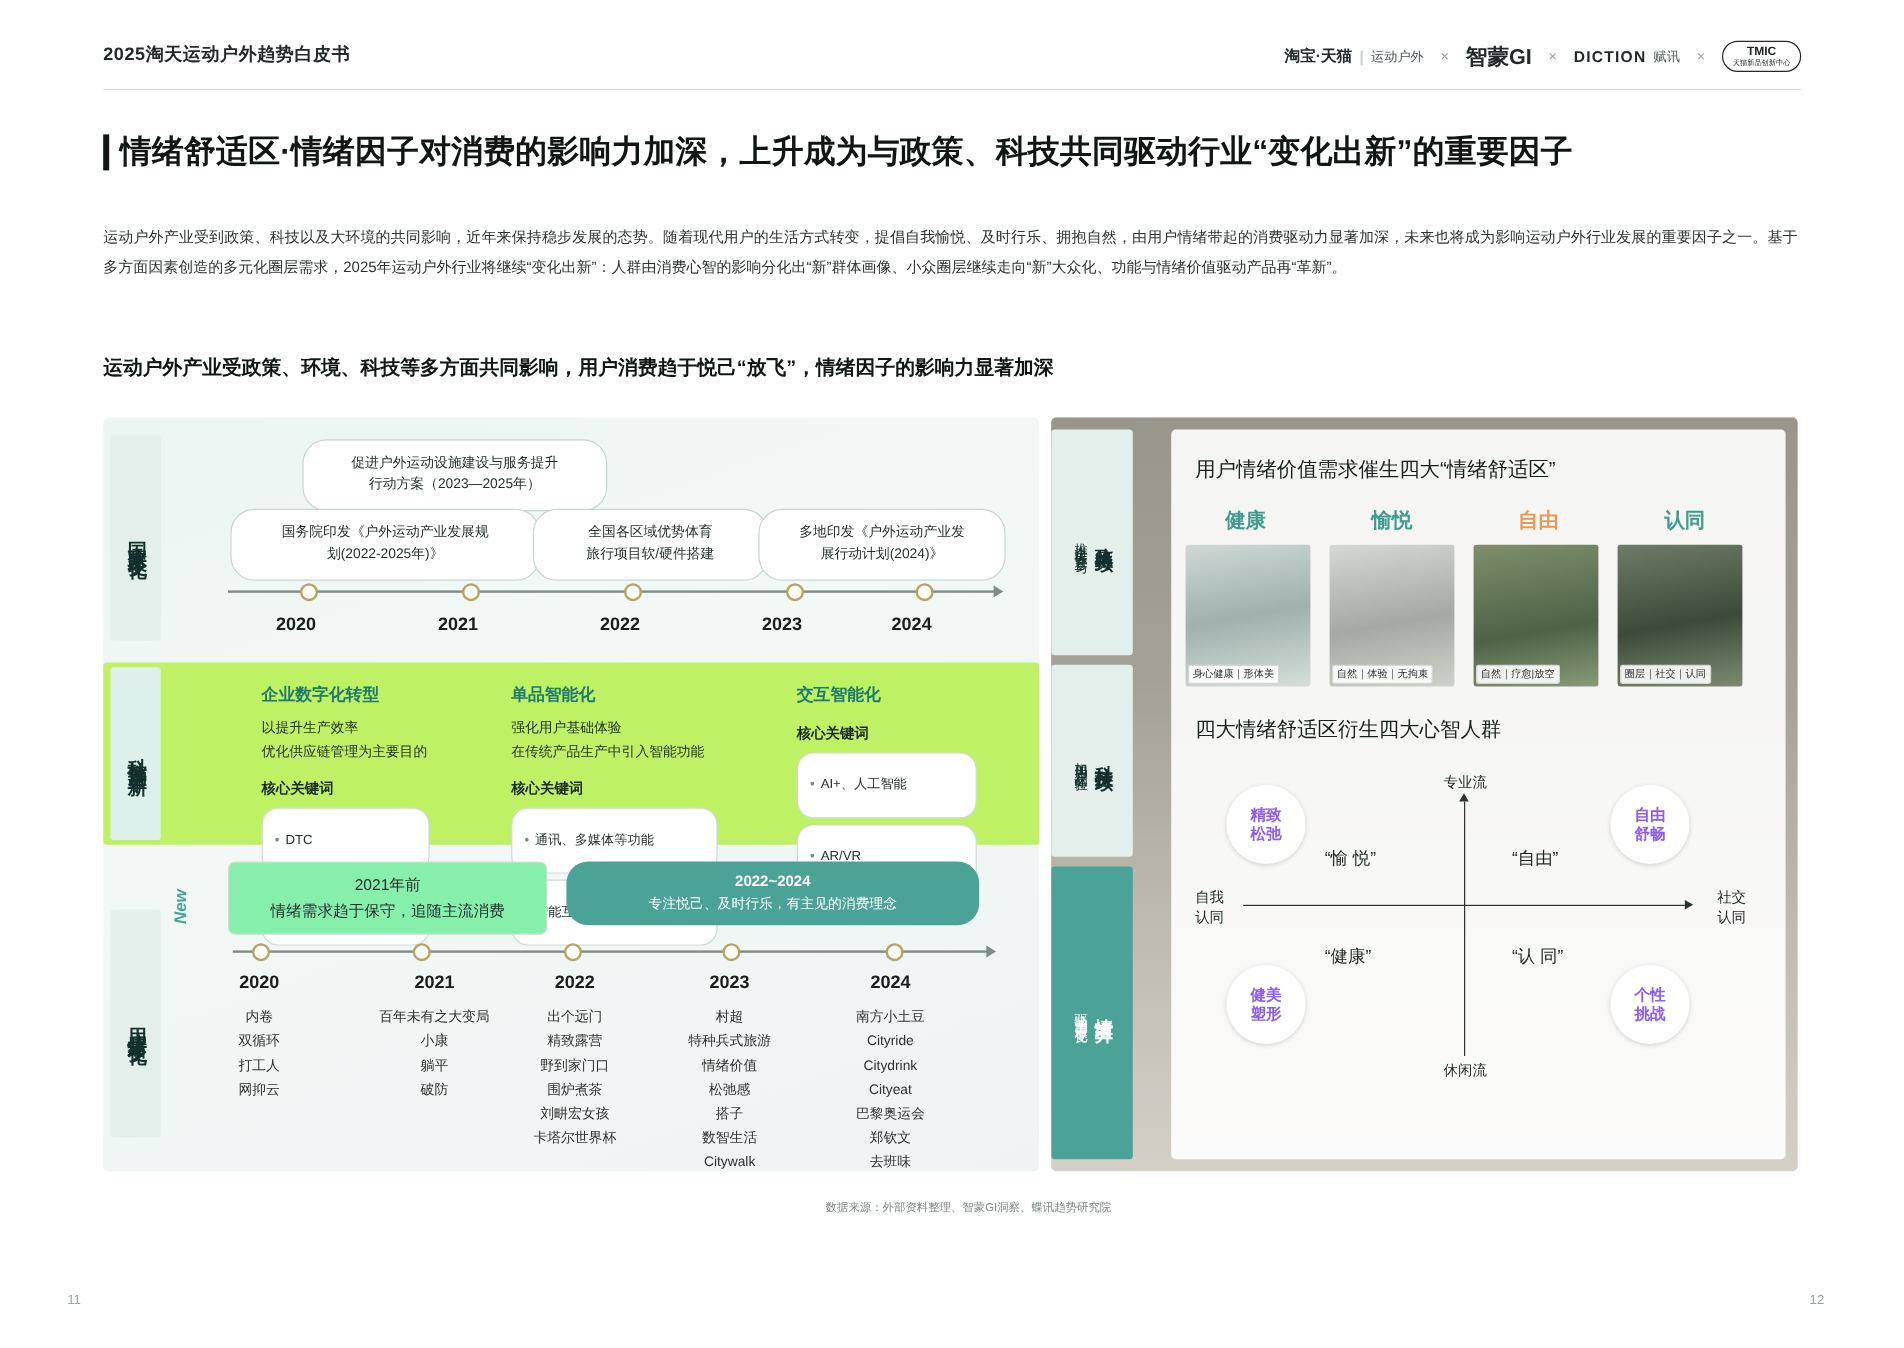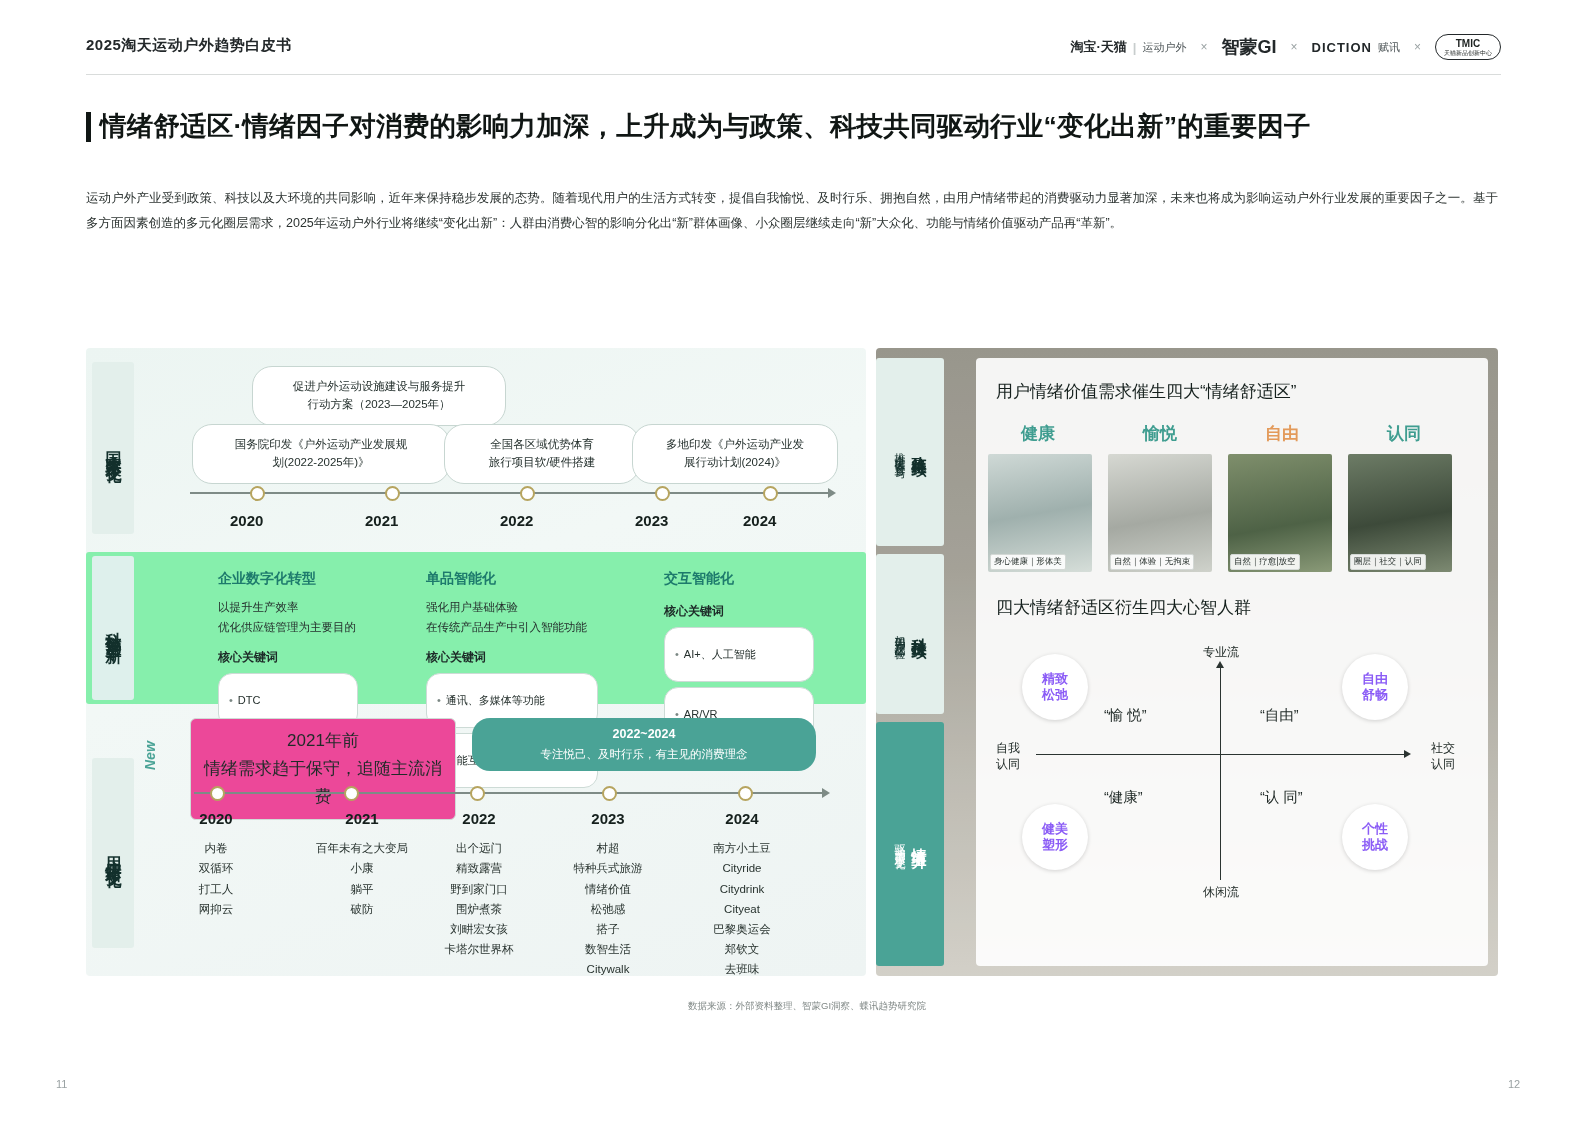--- a/index.html
+++ b/index.html
@@ -32,42 +32,42 @@
 
   .sub-title{position:absolute;top:296px;left:86px;font-size:16.5px;font-weight:700;color:#101614;}
 
   
   .left-panel{position:absolute;left:86px;top:348px;width:780px;height:628px;
     background:linear-gradient(160deg,#ecf5f2 0%,#f2f8f6 40%,#eef4f3 100%);border-radius:4px;}
   .band-label{position:absolute;width:42px;border-radius:3px;display:flex;align-items:center;justify-content:center;
      writing-mode:vertical-rl;text-orientation:upright;font-weight:700;color:#13302c;font-size:16px;letter-spacing:3px;}
 
   .sec1{position:absolute;left:86px;top:348px;width:780px;height:200px;}
-  .sec2{position:absolute;left:86px;top:552px;width:780px;height:152px;background:#86efac;border-radius:3px;}
+  .sec2{position:absolute;left:86px;top:552px;width:780px;height:152px;background:#bef264;border-radius:3px;}
   .sec3{position:absolute;left:86px;top:708px;width:780px;height:268px;}
 
   .lbl1{left:6px;top:14px;height:172px;background:#e3efeb;}
   .lbl2{left:6px;top:4px;height:144px;background:#def0ec;}
   .lbl3{left:6px;top:50px;height:190px;background:#e3efeb;}
 
   .pill{position:absolute;border:1px solid #c7d6d1;background:#fff;border-radius:20px;
     font-size:11.5px;line-height:1.55;color:#1f2b28;text-align:center;display:flex;align-items:center;justify-content:center;padding:6px 10px;}
 
   .tl-line{position:absolute;height:1.5px;background:#7e8b86;}
   .tl-arrow{position:absolute;width:0;height:0;border-left:8px solid #7e8b86;border-top:5px solid transparent;border-bottom:5px solid transparent;}
   .tl-dot{position:absolute;width:11px;height:11px;border-radius:50%;border:2px solid #b6a45f;background:#fff;}
   .tl-year{position:absolute;font-size:15px;font-weight:700;color:#15201d;}
 
   .tcol{position:absolute;font-size:11.5px;color:#25302d;line-height:1.75;}
   .tcol h4{margin:0 0 6px 0;font-size:14px;color:#1d7a6c;font-weight:700;}
   .tcol .kw{font-weight:700;color:#1d2b28;margin-top:10px;margin-bottom:5px;font-size:12px;}
   .kwbox{border:1px solid #cddbd6;background:#fff;border-radius:14px;padding:17px 10px;font-size:11px;margin-bottom:5px;display:inline-block;min-width:118px;}
   .kwbox b{color:#7b8884;font-weight:400;margin-right:5px;}
 
-  .box2021{position:absolute;border:1px solid #cfdcd7;background:#ec4899;border-radius:6px;text-align:center;font-size:17px;line-height:1.65;color:#1f2b28;padding:8px 10px;}
+  .box2021{position:absolute;border:1px solid #cfdcd7;background:#86efac;border-radius:6px;text-align:center;font-size:13px;line-height:1.65;color:#1f2b28;padding:8px 10px;}
   .greenbar{position:absolute;background:#4aa396;color:#fff;border-radius:18px;text-align:center;font-size:11.5px;line-height:1.55;padding:7px 12px;}
   .greenbar b{display:block;font-size:12.5px;font-weight:700;margin-bottom:2px;}
 
   .yr-col{position:absolute;text-align:center;font-size:11.5px;color:#28332f;line-height:1.75;}
   .yr-col .y{font-size:15px;font-weight:700;color:#15201d;margin-bottom:6px;}
   .newtag{position:absolute;font-style:italic;font-size:14px;color:#4aa396;font-weight:700;}
 
   
   .right-panel{position:absolute;left:876px;top:348px;width:622px;height:628px;border-radius:4px;overflow:hidden;
      background:linear-gradient(180deg,#8d8a80 0%,#9a978d 35%,#b9b6ad 70%,#cfccc4 100%);}
@@ -129,20 +129,21 @@
     </div>
   </div>
   <div class="hdr-rule"></div>
 
   <div class="title-bar"></div>
   <div class="main-title">
     <span class="t">情绪舒适区·情绪因子对消费的影响力加深，上升成为与政策、科技共同驱动行业“变化出新”的重要因子</span>
   </div>
 
   <div class="intro">运动户外产业受到政策、科技以及大环境的共同影响，近年来保持稳步发展的态势。随着现代用户的生活方式转变，提倡自我愉悦、及时行乐、拥抱自然，由用户情绪带起的消费驱动力显著加深，未来也将成为影响运动户外行业发展的重要因子之一。基于多方面因素创造的多元化圈层需求，2025年运动户外行业将继续“变化出新”：人群由消费心智的影响分化出“新”群体画像、小众圈层继续走向“新”大众化、功能与情绪价值驱动产品再“革新”。</div>
+  <div class="sub-title">运动户外产业受政策、环境、科技等多方面共同影响，用户消费趋于悦己“放飞”，情绪因子的影响力显著加深</div>
 
   <div class="left-panel"></div>
 
   <div class="sec1">
     <div class="band-label lbl1">国家政策变化</div>
 
     <div class="pill" style="left:166px;top:18px;width:232px;height:46px;white-space:pre-line;">促进户外运动设施建设与服务提升
 行动方案（2023—2025年）</div>
 
     <div class="pill" style="left:106px;top:76px;width:236px;height:46px;white-space:pre-line;">国务院印发《户外运动产业发展规

